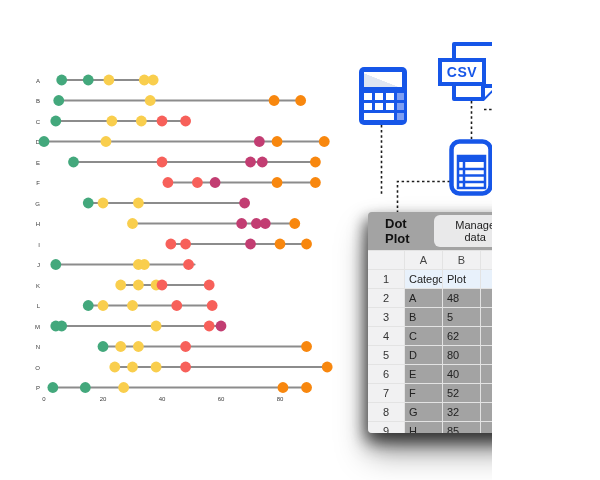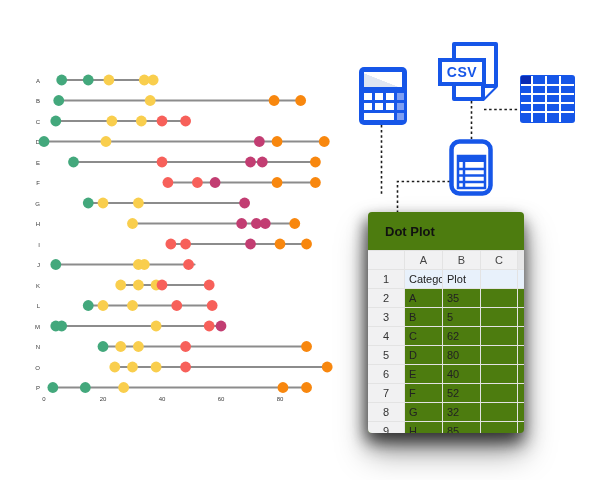--- a/index.html
+++ b/index.html
@@ -1,25 +1,25 @@
 <!DOCTYPE html>
 <html style="--blue: #1656e8; --blueLight: #7e9ff2; --blueDark: #0a2cb5; --dashColor: #1c1c1c; --panelBg: #ffffff; --headerGray: #f1f1f2; --highlightBlue: #e8f1fb;"><head>
 <meta charset="utf-8">
 <style>
   html,body{margin:0;padding:0;}
-  .stage{position:relative;width:600px;height:480px;background:#ffffff;overflow:hidden;
+  .stage{position:relative;width:492px;height:480px;background:#ffffff;overflow:hidden;
          font-family:"Liberation Sans",sans-serif;}
   
   #chart-svg{position:absolute;left:0;top:0;}
   
   #conn-svg{position:absolute;left:0;top:0;pointer-events:none;}
   
   .icon-abs{position:absolute;}
   
-  .panel{position:absolute;left:368px;top:212px;width:156px;height:221px;background:#4d7c0f;
+  .panel{position:absolute;left:368px;top:212px;width:156px;height:221px;background:#a3a3a3;
          border-radius:4px;overflow:hidden;
          box-shadow:0 10px 18px rgba(0,0,0,.62),0 20px 32px rgba(0,0,0,.35),-4px 6px 14px rgba(0,0,0,.28);}
   .panel-header{display:flex;align-items:center;justify-content:space-between;
                 height:38px;padding:0 8px 0 17px;box-sizing:border-box;}
   .panel-title{font-size:13px;font-weight:bold;color:#111;}
   .manage-btn{background:#e9e9ea;border:none;border-radius:6px;font-size:11px;color:#1c1c1c;
               padding:4px 9px;font-family:"Liberation Sans",sans-serif;cursor:pointer;}
   .grid{font-size:11px;color:#222;border-top:1px solid #e3e3e3;}
   .grid-row{display:flex;height:18px;border-bottom:1px solid #e3e3e3;}
   .cell{box-sizing:border-box;border-right:1px solid #e3e3e3;display:flex;align-items:center;
@@ -211,41 +211,42 @@
       <line x1="15" y1="23" x2="15" y2="49"></line>
       <line x1="9" y1="30" x2="36" y2="30"></line>
       <line x1="9" y1="36.5" x2="36" y2="36.5"></line>
       <line x1="9" y1="43" x2="36" y2="43"></line>
     </g>
   </svg>
 
   <div class="panel">
     <div class="panel-header">
       <span class="panel-title">Dot Plot</span>
+      <button class="manage-btn">Manage data</button>
     </div>
     <div class="grid">
       <div class="grid-row grid-colhead">
         <div class="cell c-num"></div>
         <div class="cell c-a">A</div>
         <div class="cell c-b">B</div>
         <div class="cell c-c">C</div>
         <div class="cell c-extra" style="background:#e7e7e8;"></div>
       </div>
       <div id="grid-body">
           <div class="grid-row">
             <div class="cell c-num">1</div>
             <div class="cell c-a hl">Category</div>
             <div class="cell c-b hl">Plot</div>
             <div class="cell c-c hl"></div>
             <div class="cell c-extra hl"></div>
           </div>
           <div class="grid-row">
             <div class="cell c-num">2</div>
             <div class="cell c-a">A</div>
-            <div class="cell c-b">35</div>
+            <div class="cell c-b">48</div>
             <div class="cell c-c"></div>
             <div class="cell c-extra"></div>
           </div>
           <div class="grid-row">
             <div class="cell c-num">3</div>
             <div class="cell c-a">B</div>
             <div class="cell c-b">5</div>
             <div class="cell c-c"></div>
             <div class="cell c-extra"></div>
           </div>

